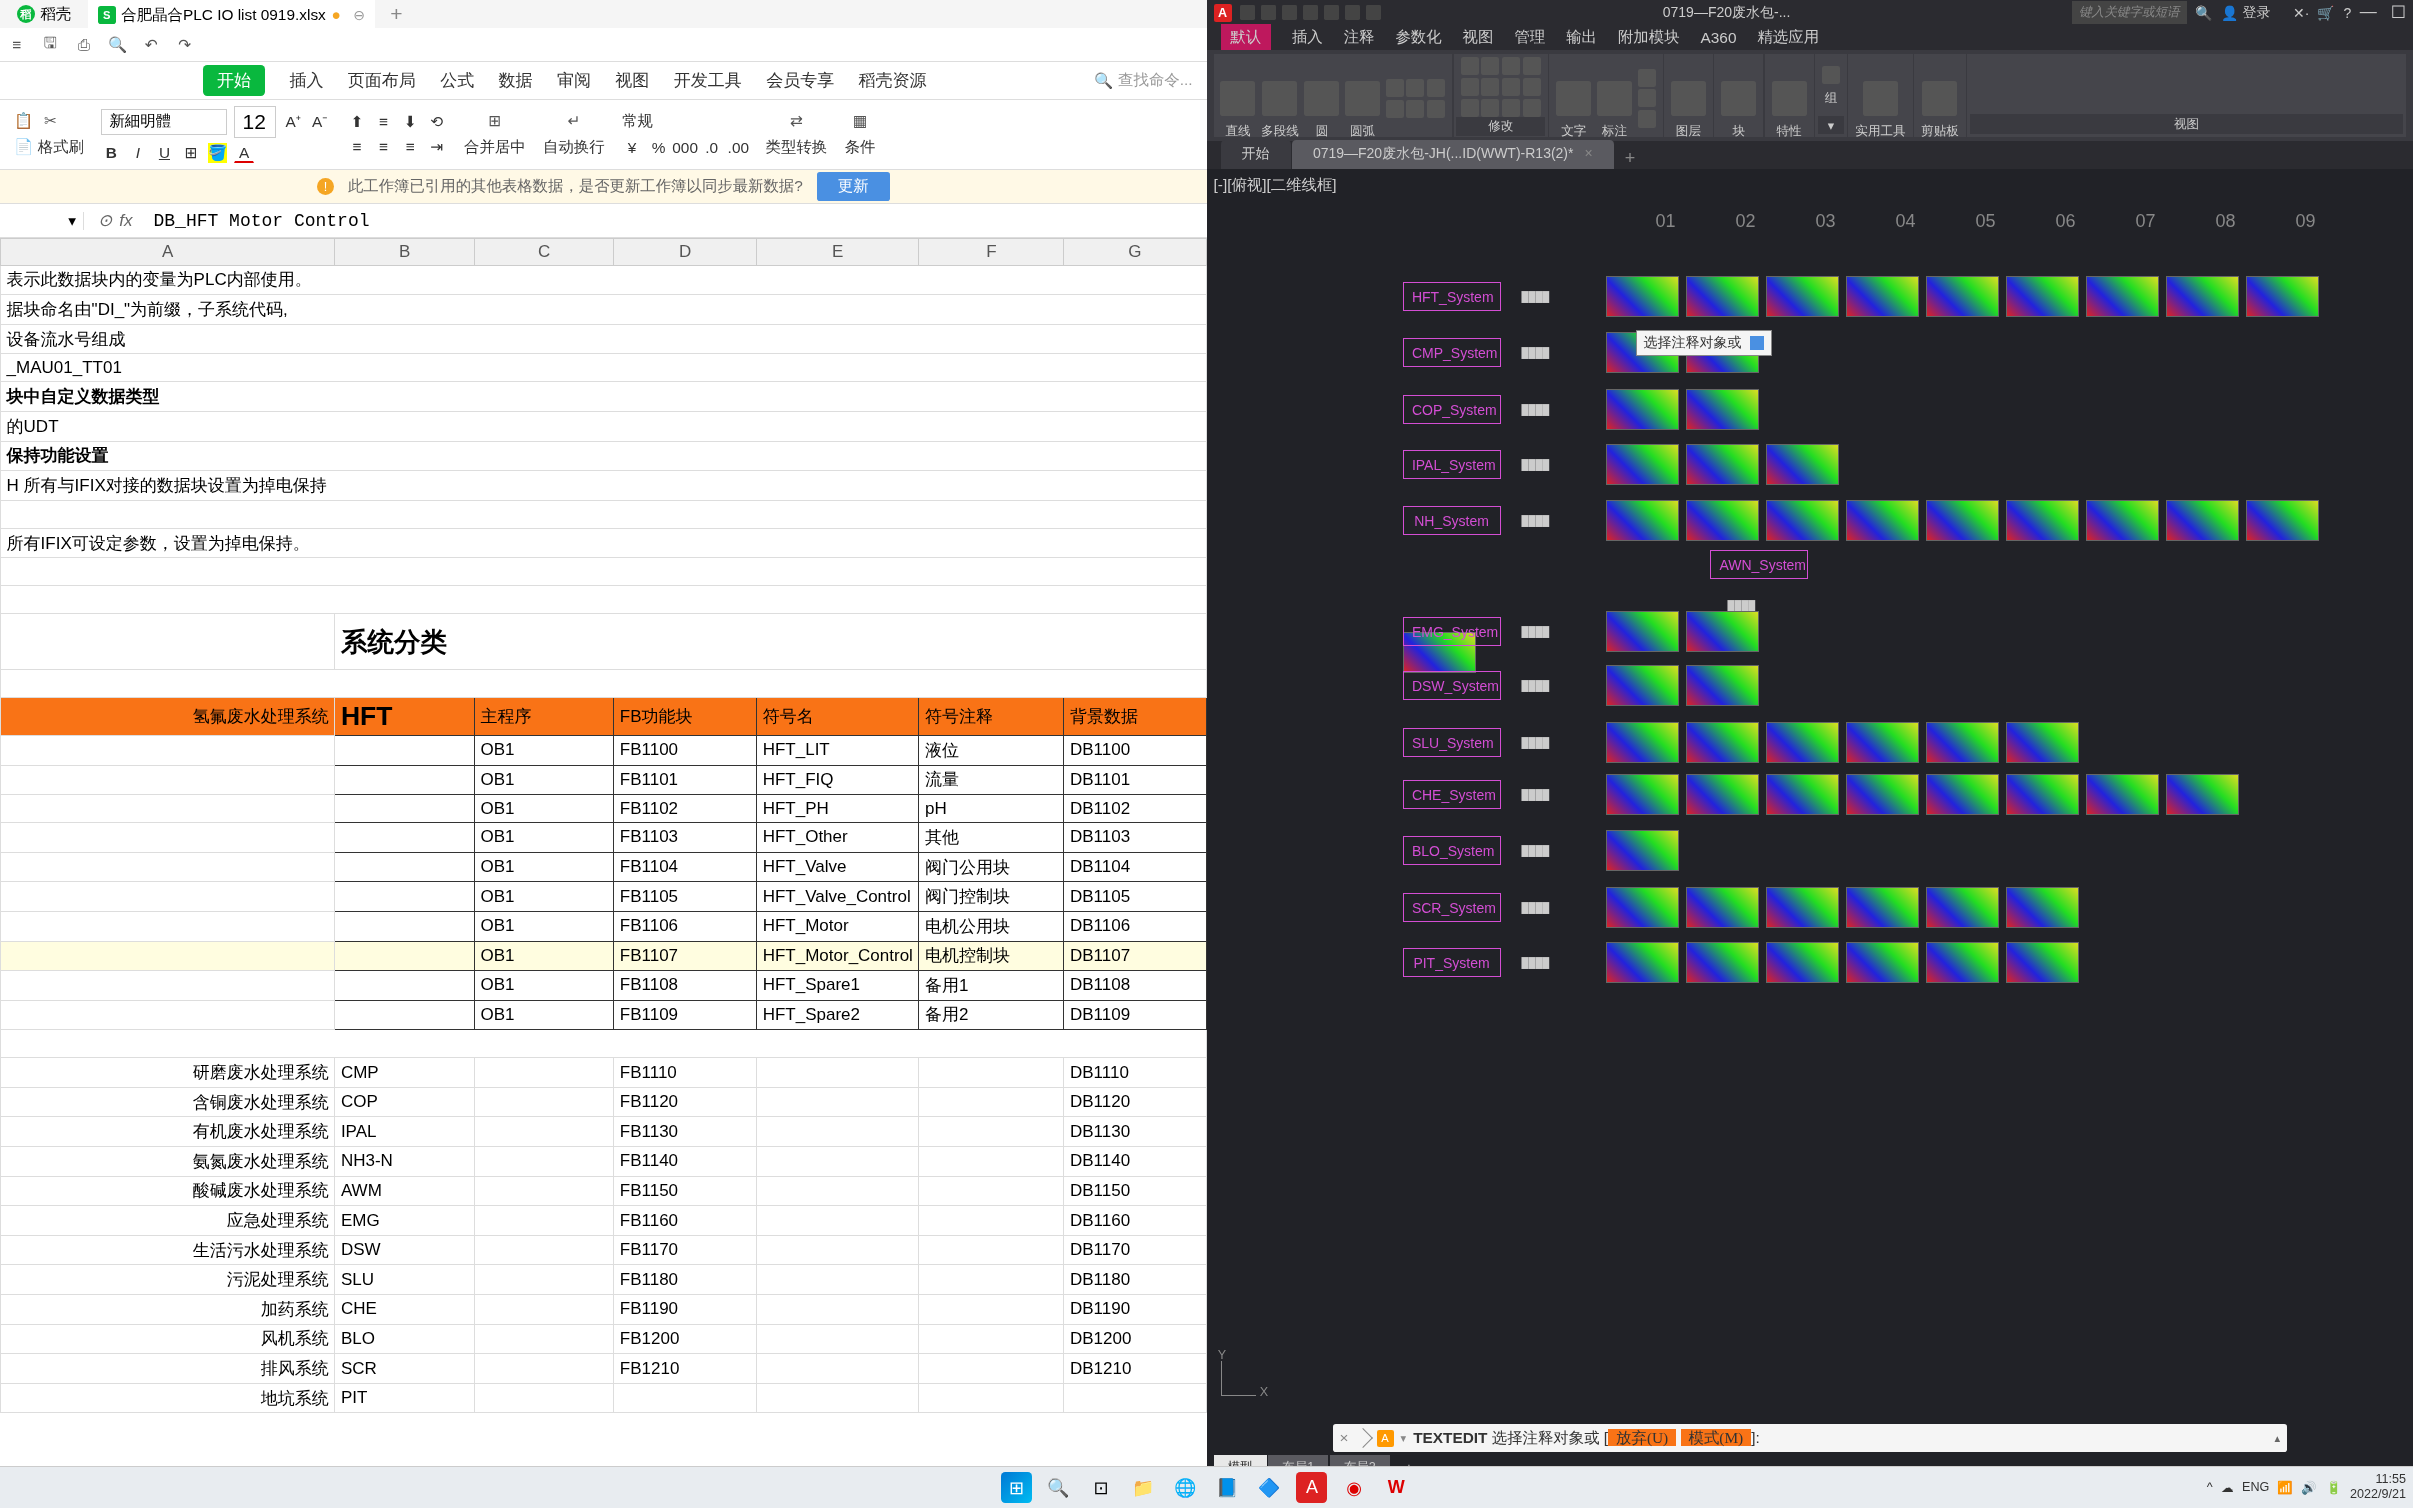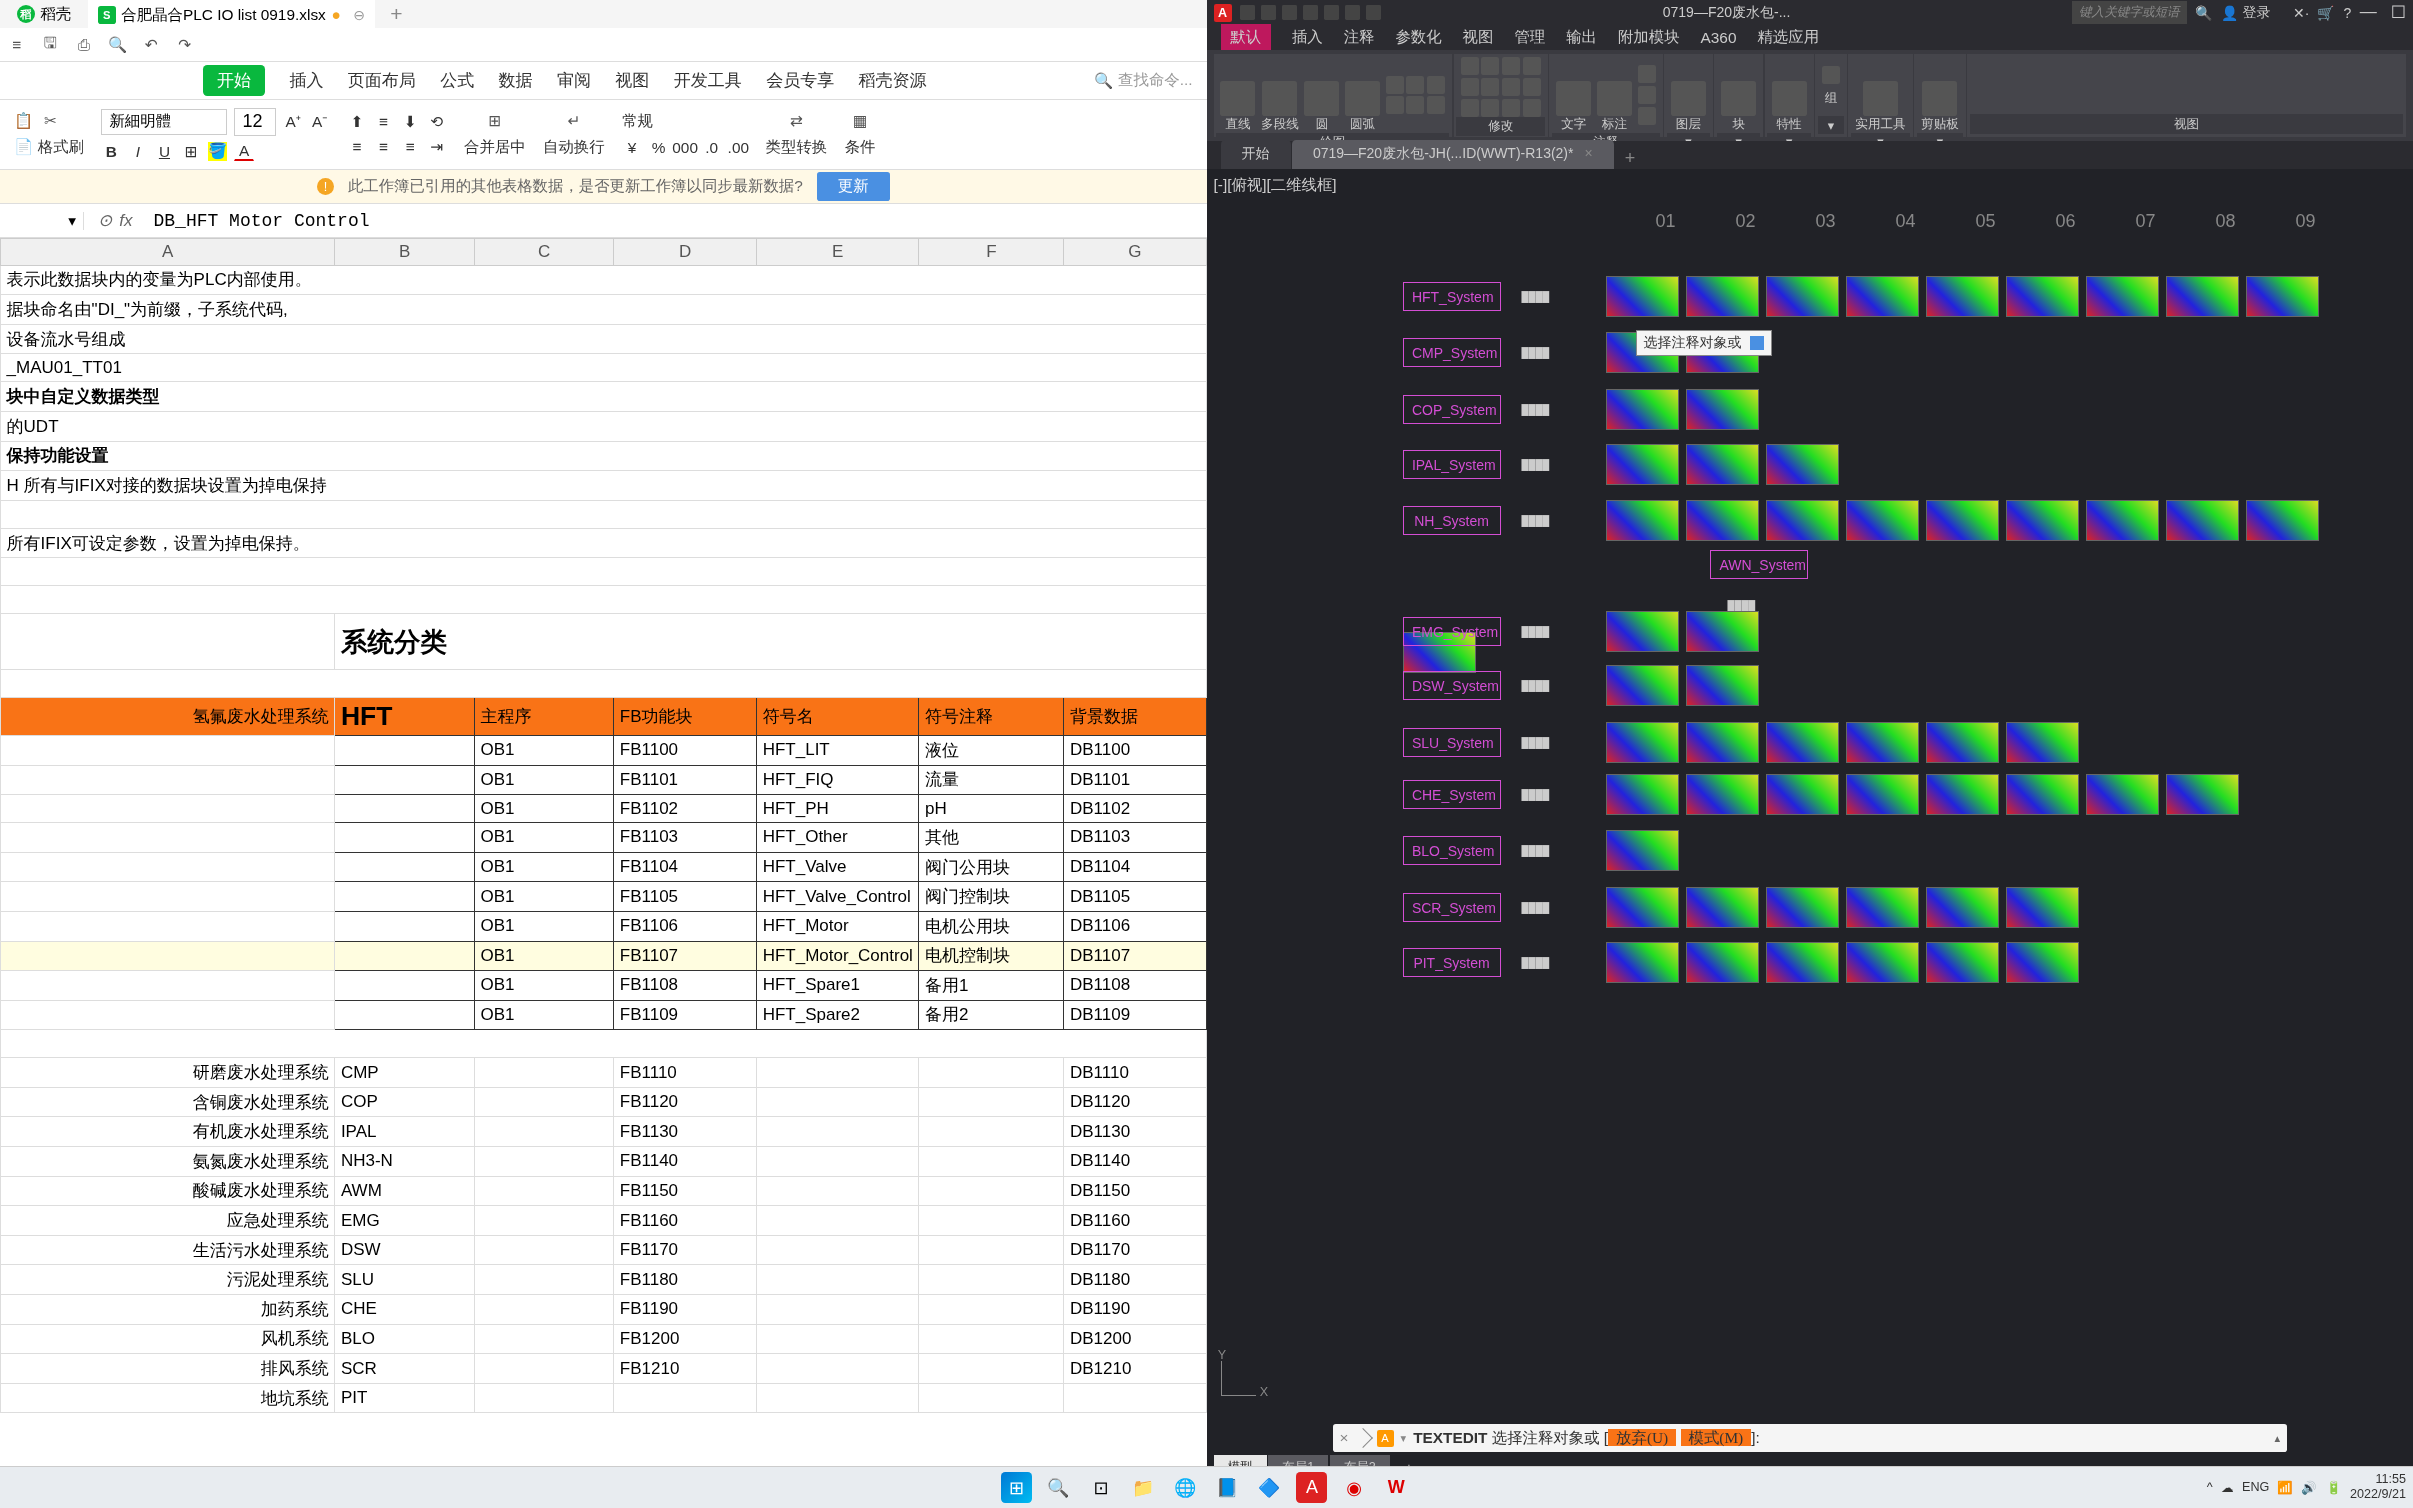--- a/index.html
+++ b/index.html
@@ -21,21 +21,21 @@
 .wps-menu { height: 38px; background: #fff; display: flex; align-items: center; padding: 0 0 0 175px; gap: 24.4px; border-bottom: 0.7px solid #ddd; font-size: 17px; color: #333; }
 .wps-menu-start { background: #09b83e; color: #fff; padding: 4.2px 14px; border-radius: 4.2px; font-size: 17px; }
 .wps-menu-item { cursor: pointer; }
 .wps-search { margin-left: auto; margin-right: 14px; color: #999; font-size: 15.4px; display: flex; align-items: center; gap: 4.2px; }
 
 .wps-ribbon { height: 70px; background: #fff; display: flex; align-items: center; padding: 0 14px; gap: 17.5px; border-bottom: 0.7px solid #ddd; font-size: 15.4px; color: #333; }
 .wps-ribbon-grp { display: flex; flex-direction: column; gap: 5.6px; }
 .wps-ribbon-row { display: flex; align-items: center; gap: 7px; }
 .wps-format-brush { display: flex; align-items: center; gap: 4.2px; }
 .wps-font-sel { border: 0.7px solid #ccc; padding: 2.8px 7px; font-size: 15.4px; width: 126px; }
-.wps-size-sel { border: 0.7px solid #ccc; padding: 2.8px 7px; font-size: 18px; width: 42px; }
+.wps-size-sel { border: 0.7px solid #ccc; padding: 2.8px 7px; font-size: 21px; width: 42px; }
 .wps-btn-sm { width: 19.6px; height: 19.6px; border: 0.7px solid transparent; display: flex; align-items: center; justify-content: center; font-size: 15.4px; color: #333; }
 .wps-btn-b { font-weight: bold; }
 .wps-btn-i { font-style: italic; }
 .wps-btn-u { text-decoration: underline; }
 .wps-lbl { font-size: 15.4px; }
 
 .wps-warn { height: 34px; background: #fff9e6; display: flex; align-items: center; justify-content: center; gap: 14px; font-size: 15.4px; color: #666; border-bottom: 0.7px solid #ddd; }
 .wps-warn-ico { width: 17px; height: 17px; background: #f5a623; border-radius: 50%; color: #fff; display: flex; align-items: center; justify-content: center; font-size: 12.6px; }
 .wps-warn-btn { background: #4a90e2; color: #fff; padding: 4.2px 21px; border-radius: 2.8px; }
 
@@ -71,21 +71,21 @@
 .acad-login { display: flex; align-items: center; gap: 4.2px; }
 .acad-win-btns { display: flex; gap: 14px; margin-left: auto; font-size: 17px; }
 
 .acad-menu { height: 25px; background: #2b2b30; display: flex; align-items: center; gap: 21px; padding: 0 14px; color: #ccc; font-size: 15.4px; }
 .acad-menu-item.active { background: #be185d; padding: 2.8px 9.8px; }
 
 .acad-ribbon { height: 91px; background: #3a3a40; display: flex; padding: 4.2px 7px; gap: 1.4px; }
 .acad-panel { background: #45454b; display: flex; flex-direction: column; padding: 2.8px; }
 .acad-panel-body { flex: 1; display: flex; gap: 5.6px; align-items: center; padding: 0 4.2px; }
 .acad-panel-title { font-size: 12.6px; color: #ccc; text-align: center; padding: 1.4px; background: #3a3a40; }
-.acad-tool { display: flex; flex-direction: column; align-items: center; gap: 0; color: #ccc; font-size: 12.6px; margin-top: 24px; }
+.acad-tool { display: flex; flex-direction: column; align-items: center; gap: 7px; color: #ccc; font-size: 12.6px; margin-top: 24px; }
 .acad-tool-ico { width: 29px; height: 29px; background: #555; border-radius: 2.8px; }
 .acad-tool-ico.lg { width: 35px; height: 35px; }
 .acad-mini-grid { display: grid; grid-template-columns: repeat(3, 18px); gap: 2.8px; }
 .acad-mini-ico { width: 18px; height: 18px; background: #555; border-radius: 2.1px; }
 
 .acad-doc-tabs { height: 28px; background: #2b2b30; display: flex; align-items: end; padding: 0 14px; gap: 1.4px; }
 .acad-doc-tab { background: #3a3a40; color: #ccc; padding: 5.6px 21px; font-size: 14px; border-radius: 4.2px 4.2px 0 0; }
 .acad-doc-tab.active { background: #5a5a60; }
 .acad-doc-add { color: #888; font-size: 18px; padding: 0 9.8px; }
 

